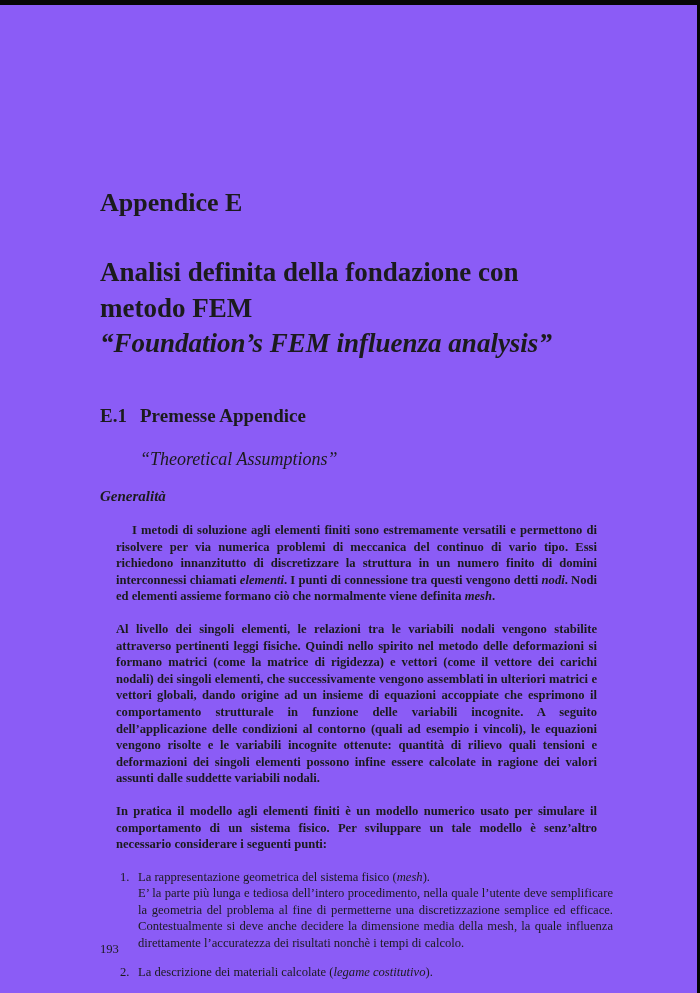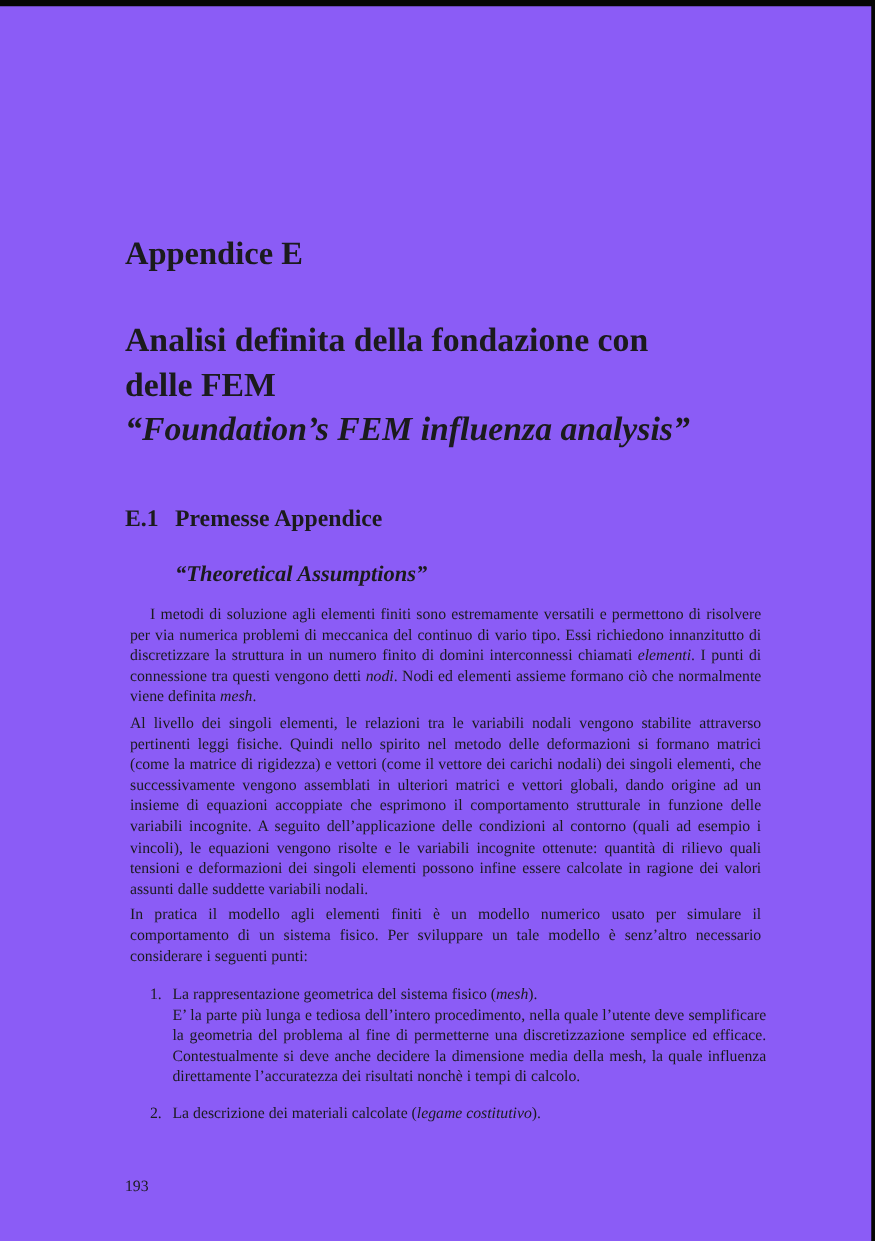--- a/index.html
+++ b/index.html
@@ -38,34 +38,34 @@
     font-size: 27px; font-weight: bold; font-style: italic;
     line-height: 34px; margin: 0;
   }
   .section {
     margin-top: 44px;
     font-size: 19px; font-weight: bold; line-height: 24px;
   }
   .section-num { display: inline-block; min-width: 40px; }
   .section-trans {
     margin: 2px 0 0 40px;
-    font-size: 18px; font-weight: bold; font-style: italic;
+    font-size: 18px; font-weight: normal; font-style: italic;
     line-height: 24px;
   }
   .subsection {
     margin-top: 16px;
     font-size: 15px; font-weight: bold; font-style: italic;
     line-height: 19px;
   }
   .body-text {
     margin-top: 12px;
     font-size: 12.6px; line-height: 16.6px;
     text-align: justify;
   }
-  p.par { margin: 4px; }
+  p.par { margin: 16px; font-weight: bold; }
   p.par.indent { text-indent: 16px; }
   .list { margin-top: 14px; }
   .list-item {
     display: flex;
     margin: 0 0 12px 20px;
   }
   .list-num {
     flex: 0 0 18px;
     white-space: nowrap;
   }
@@ -83,29 +83,30 @@
 <div class="page">
   <div class="border-top"></div>
   <div class="border-right"></div>
 
   <div class="content">
 
     <h1 class="chapter">Appendice E</h1>
 
     <h2 class="doc-title">
       <span class="doc-title-line">Analisi definita della fondazione con</span>
-      <span class="doc-title-line">delle FEM</span>
+      <span class="doc-title-line">metodo FEM</span>
     </h2>
     <h2 class="doc-title-trans">“Foundation’s FEM influenza analysis”</h2>
 
     <h3 class="section">
       <span class="section-num">E.1</span><span>Premesse Appendice</span>
     </h3>
     <div class="section-trans">“Theoretical Assumptions”</div>
 
+    <div class="subsection">Generalità</div>
 
     <div class="body-text">
       <p class="par indent"><span>I metodi di soluzione agli elementi finiti sono estremamente versatili e permettono di risolvere per via numerica problemi di meccanica del continuo di vario tipo.  Essi richiedono innanzitutto di discretizzare la struttura in un numero finito di domini interconnessi chiamati </span><i>elementi</i><span>. I punti di connessione tra questi vengono detti </span><i>nodi</i><span>. Nodi ed elementi assieme formano ciò che normalmente viene definita </span><i>mesh</i><span>.</span></p>
 
       <p class="par"><span>Al livello dei singoli elementi, le relazioni tra le variabili nodali vengono stabilite attraverso pertinenti leggi fisiche.  Quindi nello spirito nel metodo delle deformazioni si formano matrici (come la matrice di rigidezza) e vettori (come il vettore dei carichi nodali) dei singoli elementi, che successivamente vengono assemblati in ulteriori matrici e vettori globali, dando origine ad un insieme di equazioni accoppiate che esprimono il comportamento strutturale in funzione delle variabili incognite.  A seguito dell’applicazione delle condizioni al contorno (quali ad esempio i vincoli), le equazioni vengono risolte e le variabili incognite ottenute:  quantità di rilievo quali tensioni e deformazioni dei singoli elementi possono infine essere calcolate in ragione dei valori assunti dalle suddette variabili nodali.</span></p>
 
       <p class="par"><span>In pratica il modello agli elementi finiti è un modello numerico usato per simulare il comportamento di un sistema fisico. Per sviluppare un tale modello è senz’altro necessario considerare i seguenti punti:</span></p>
 
       <div class="list">
         <div class="list-item">

